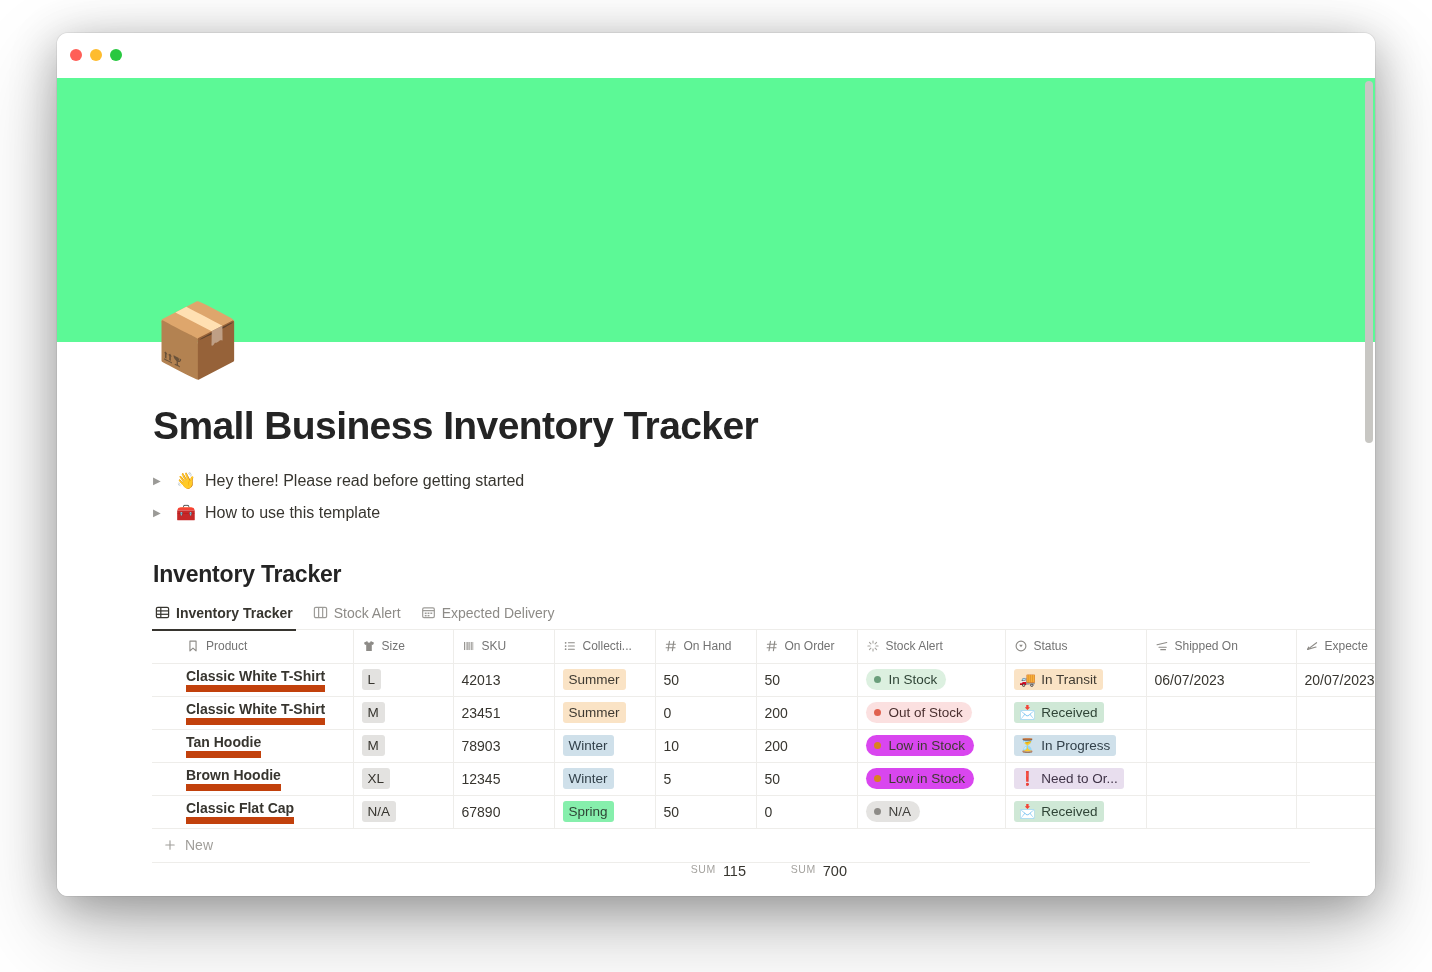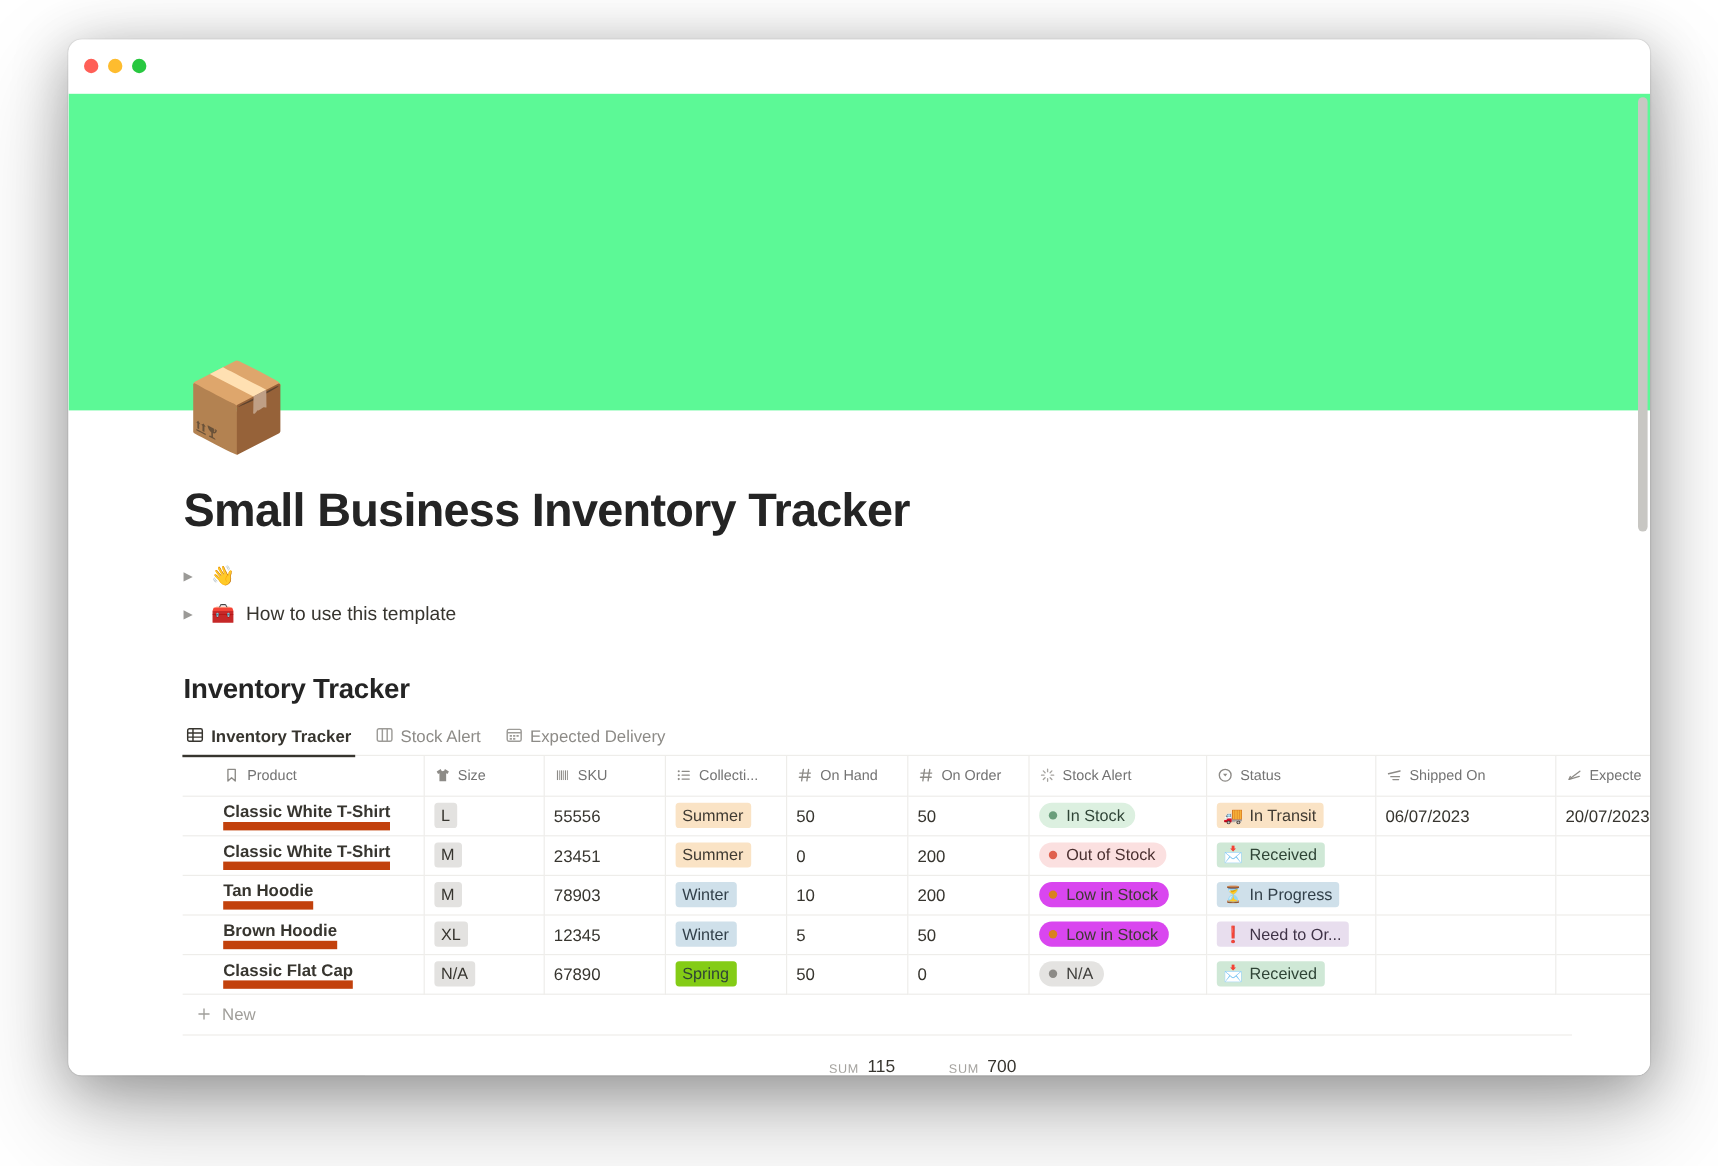--- a/index.html
+++ b/index.html
@@ -203,21 +203,21 @@
   .pill {
     display: inline-block;
     border-radius: 3px;
     padding: 2px 6px;
     font-size: 13.5px;
     line-height: 17px;
   }
   .pill.size   { background: #e3e2e0; color: #37352f; }
   .pill.summer { background: #fae3c5; color: #3f3a32; }
   .pill.winter { background: #cfe0ea; color: #32404a; }
-  .pill.spring { background: #84cc16; color: #2f4436; }
+  .pill.spring { background: #86efac; color: #2f4436; }
 
   .pill.status { display: inline-flex; align-items: center; gap: 5px; }
   .pill.s-transit  { background: #fae3c5; color: #3f3a32; }
   .pill.s-received { background: #cfe8d6; color: #2f4436; }
   .pill.s-progress { background: #cfe0ea; color: #32404a; }
   .pill.s-order    { background: #e8deee; color: #3f3347; }
 
   .alert {
     display: inline-flex;
     align-items: center;
@@ -256,21 +256,21 @@
     position: relative;
     height: 34px;
     width: 1279px;
     margin-left: -1px;
   }
   .sum-cell {
     position: absolute;
     top: 0;
     height: 34px;
     display: flex;
-    align-items: flex-end;
+    align-items: flex-start;
     justify-content: flex-end;
     gap: 7px;
     padding-right: 9px;
   }
   .sum-label {
     font-size: 10.5px;
     letter-spacing: 0.6px;
     color: #a5a39f;
     text-transform: uppercase;
   }
@@ -324,20 +324,21 @@
 
       <div class="page">
         <div class="page-icon">📦</div>
 
         <div class="page-inner">
           <div class="page-title">Small Business Inventory Tracker</div>
 
           <div class="toggle-row">
             <span class="toggle-arrow">▶</span>
             <span class="toggle-emoji">👋</span>
+            <span>Hey there! Please read before getting started</span>
           </div>
 
           <div class="toggle-row">
             <span class="toggle-arrow">▶</span>
             <span class="toggle-emoji">🧰</span>
             <span>How to use this template</span>
           </div>
 
           <div class="section-title">Inventory Tracker</div>
 
@@ -518,21 +519,21 @@
               </thead>
               <tbody>
 
                 <tr>
                   <td>
                     <span class="title-link">Classic White T-Shirt</span>
                   </td>
                   <td>
                     <span class="pill size">L</span>
                   </td>
-                  <td class="cell-num">55556</td>
+                  <td class="cell-num">42013</td>
                   <td>
                     <span class="pill summer">Summer</span>
                   </td>
                   <td class="cell-num">50</td>
                   <td class="cell-num">50</td>
                   <td>
                     <span class="alert a-in">
                       <span class="bullet"></span>
                       <span>In Stock</span>
                     </span>

